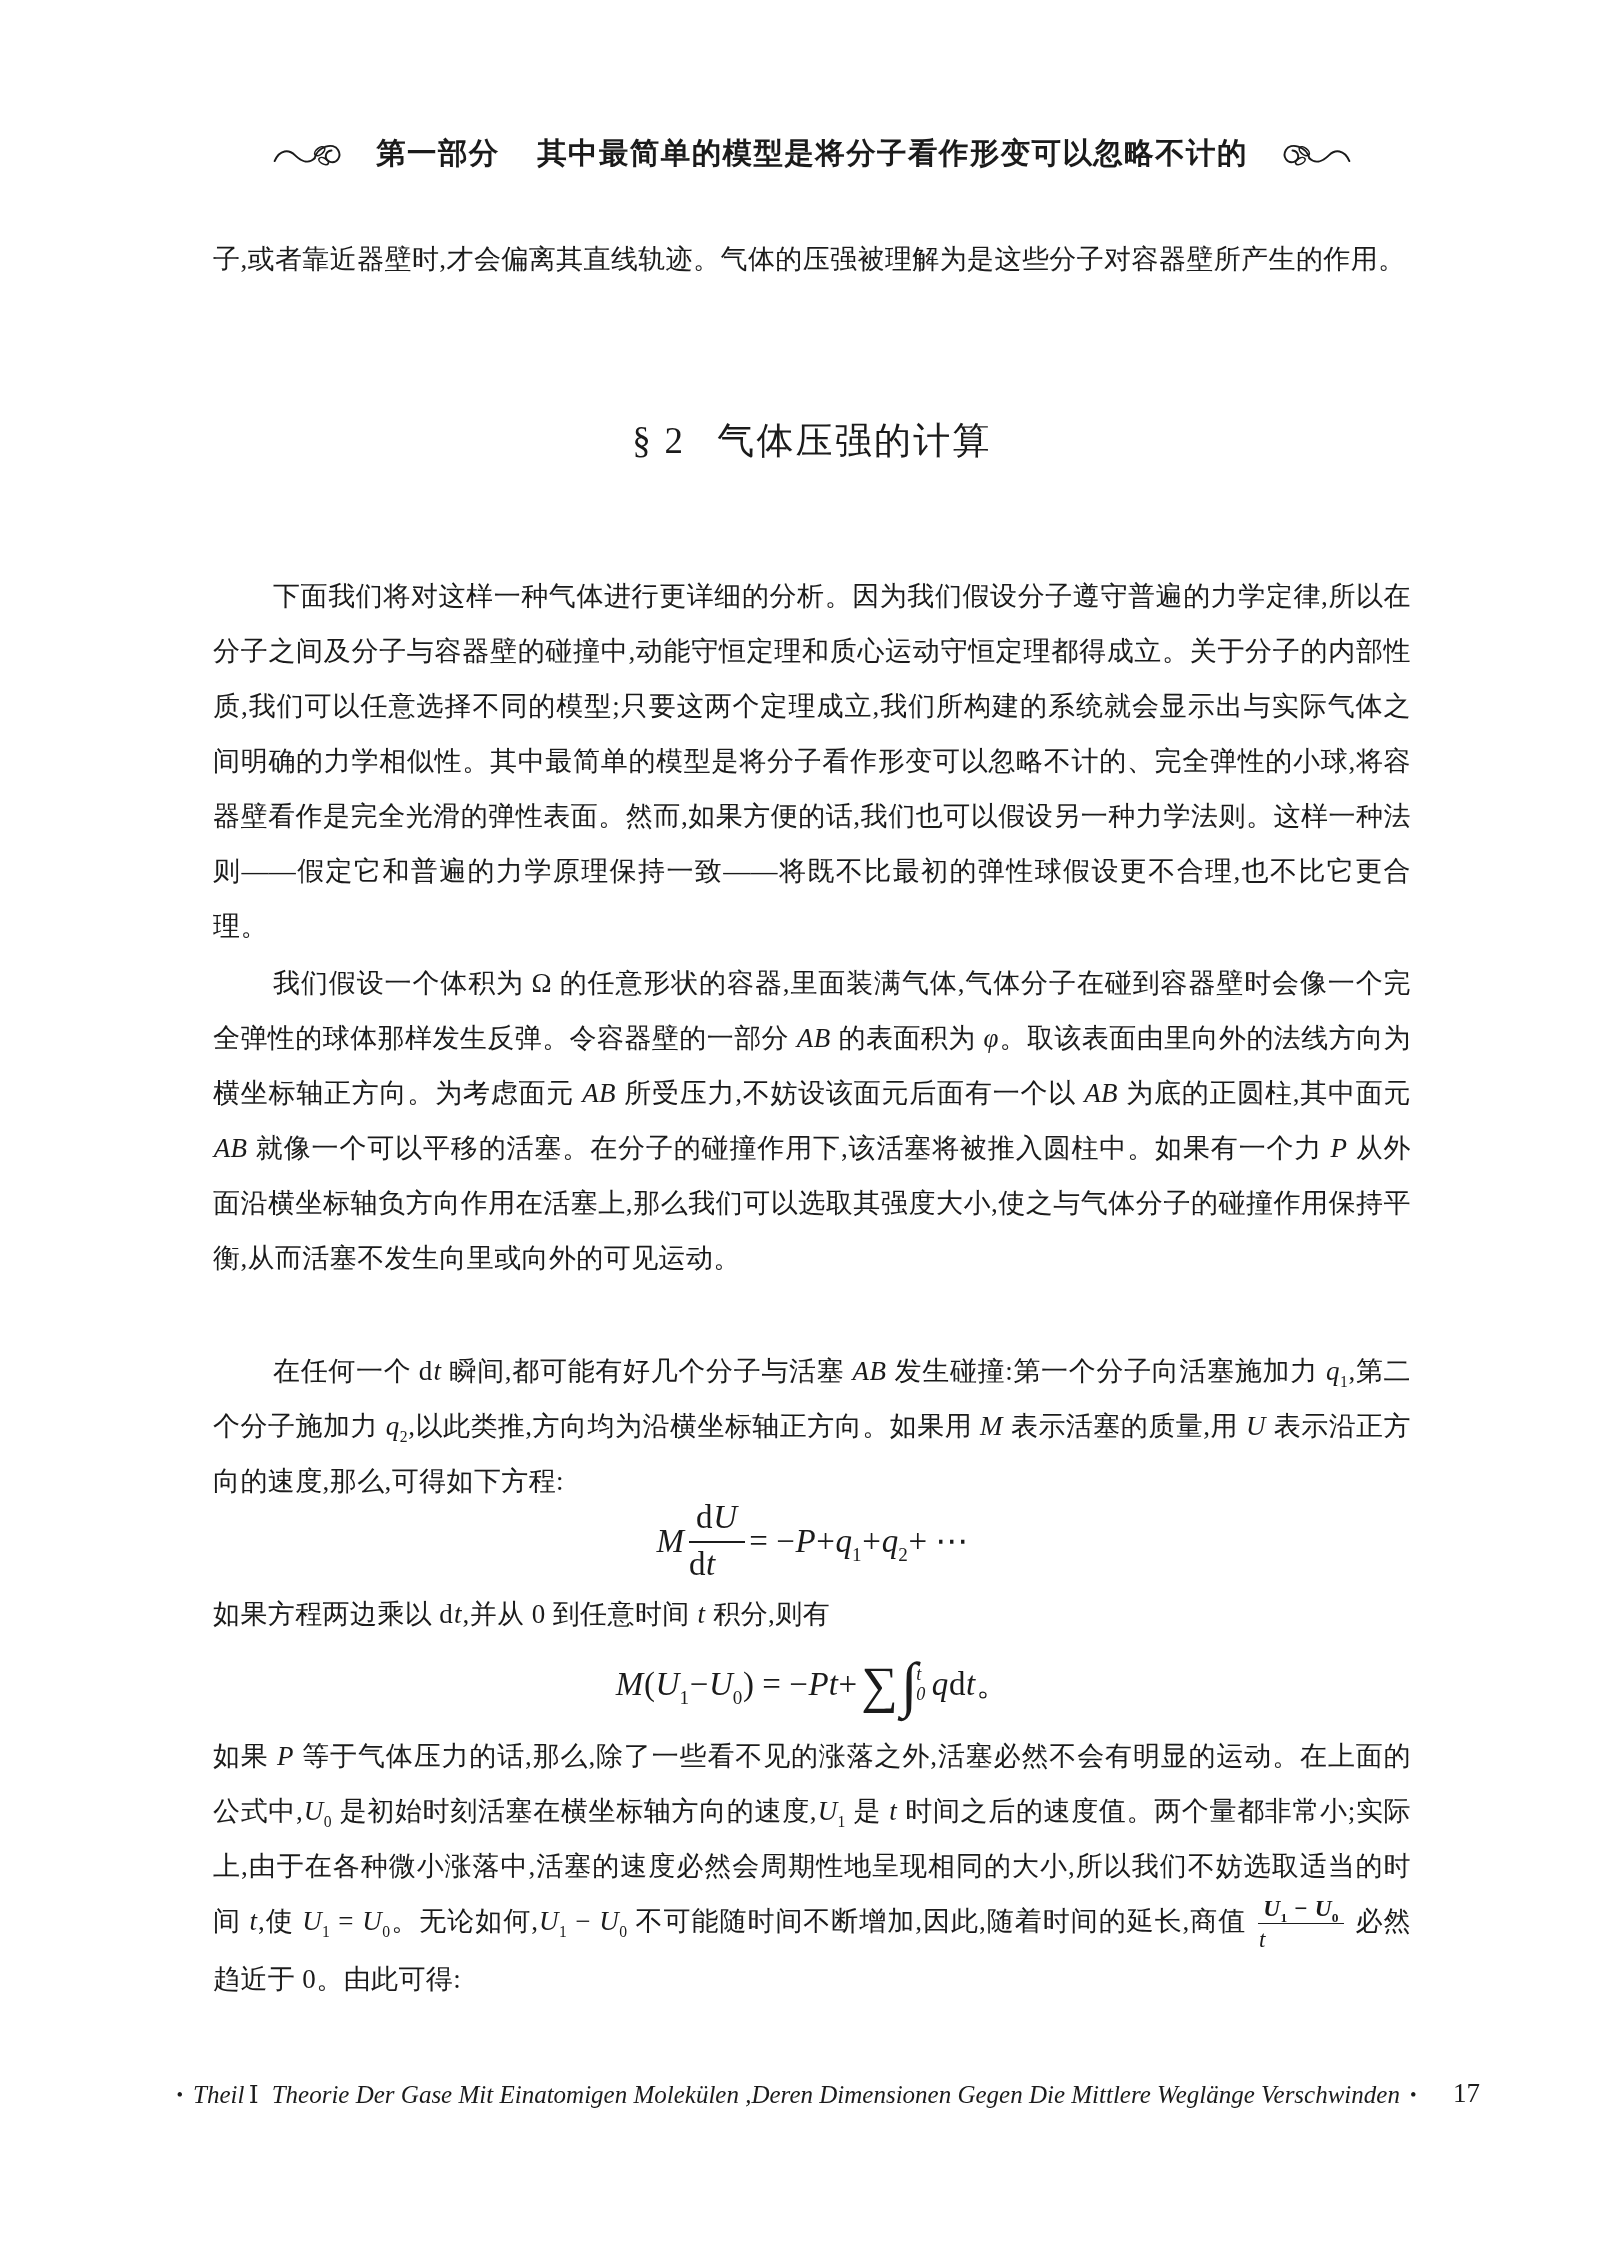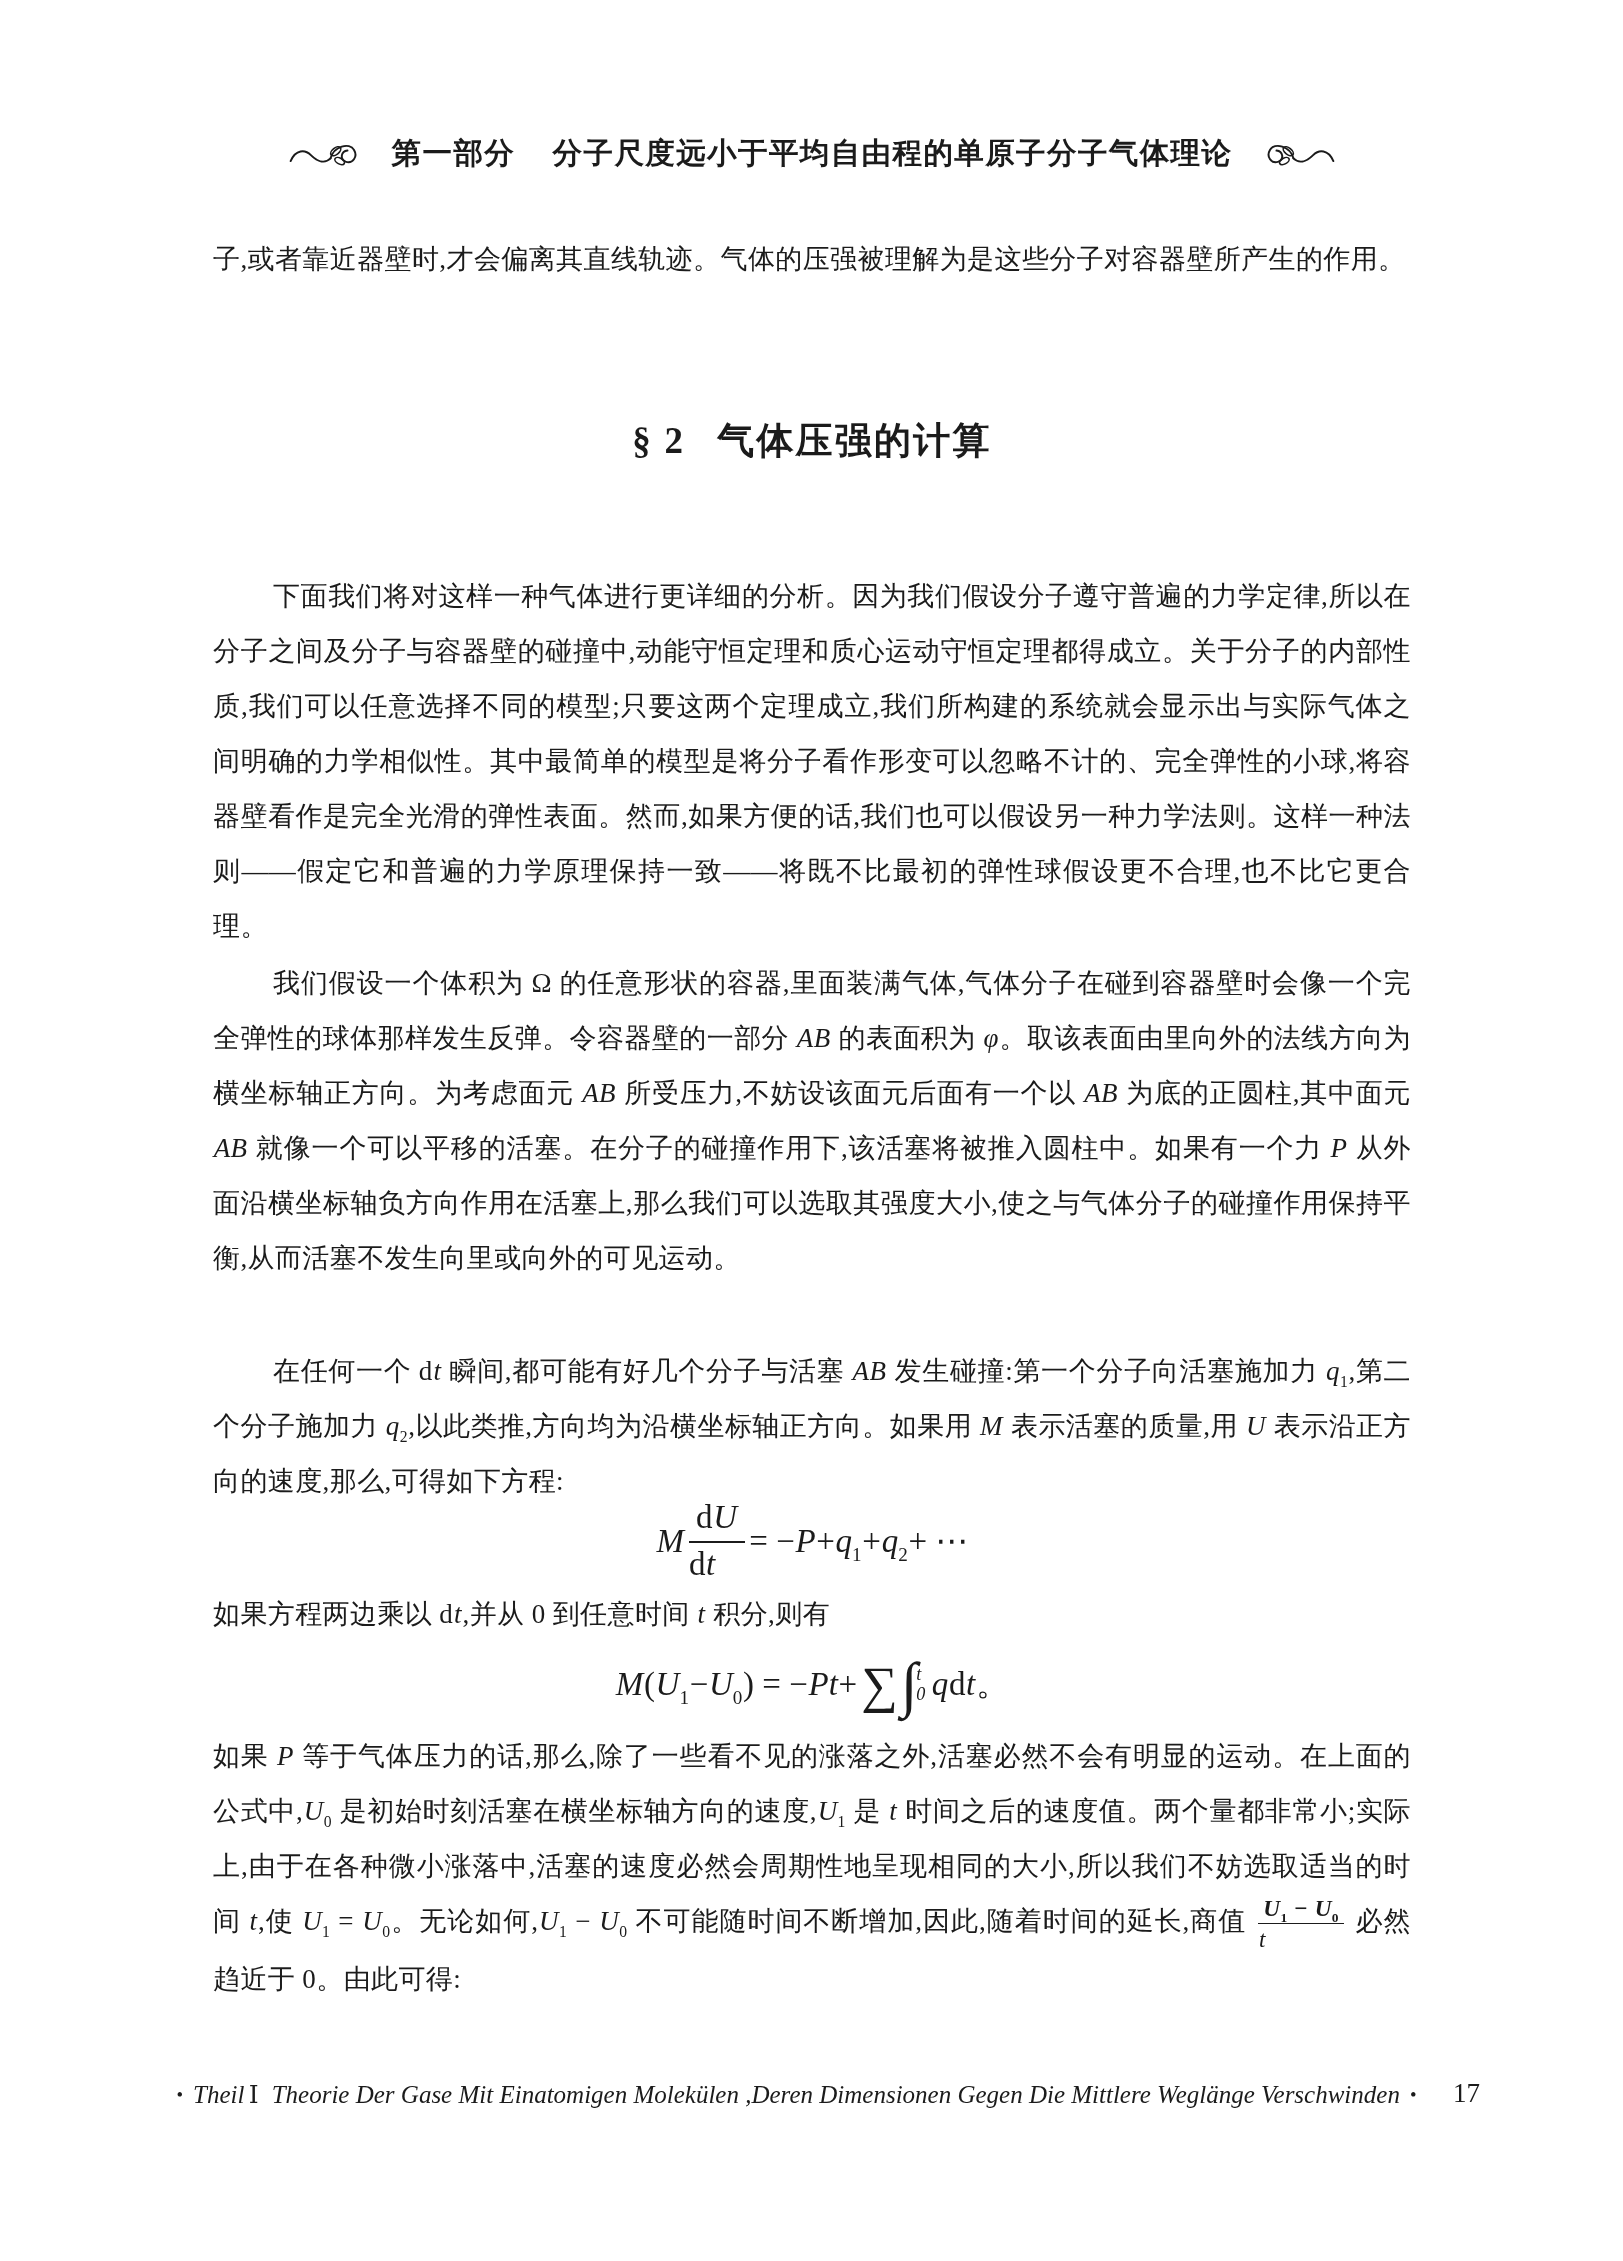--- a/index.html
+++ b/index.html
@@ -25,21 +25,21 @@
   .para {
     left:213px; width:1198px;
     font-size:27px; line-height:55px; text-align:justify;
     text-justify:inter-character; letter-spacing:0.4px;
   }
   .para.indent { text-indent:60px; }
 
   
   .sechead {
     left:0; right:0; top:416px; text-align:center;
-    font-weight:700; font-size:37px; letter-spacing:2.2px;
+    font-weight:400; font-size:37px; letter-spacing:2.2px;
   }
   .sechead .secnum { margin-right:32px; }
 
   
   .mvar { font-style:italic; padding:0 0.7px; }
   .mrm  { font-style:normal; }
   sub.msub { font-size:0.58em; font-style:normal; line-height:0; vertical-align:-0.45em; letter-spacing:0; }
   .frac { display:inline-block; vertical-align:middle; line-height:1.15; margin:0 4.3px; }
   .frac .fnum { display:block; padding:1.4px 7.2px 3.6px; border-bottom:2.2px solid currentColor; }
   .frac .fden { display:block; padding-top:3.6px; }
@@ -77,21 +77,21 @@
   <div class="abs runhead">
     <svg class="flourish" viewBox="0 0 130 52" aria-hidden="true">
       <g fill="none" stroke="#1b1b1b" stroke-width="3" stroke-linecap="round">
         <path d="M4 36 C 12 18, 26 18, 35 27 C 46 38, 57 40, 65 32"></path>
         <path d="M65 32 C 70 13, 94 7, 101 19 C 107 29, 99 41, 88 37 C 79 33, 81 21, 91 20"></path>
         <ellipse cx="73" cy="21" rx="9" ry="5" transform="rotate(-38 73 21)" stroke-width="2.5"></ellipse>
         <ellipse cx="79" cy="36" rx="8" ry="4.5" transform="rotate(28 79 36)" stroke-width="2.5"></ellipse>
       </g>
     </svg>
     <span class="part">第一部分</span>
-    <span class="htitle">分子尺度远小于平均自由程的单原子分子气体理论</span>
+    <span class="htitle">其中最简单的模型是将分子看作形变可以忽略不计的</span>
     <svg class="flourish right" viewBox="0 0 130 52" aria-hidden="true">
       <g fill="none" stroke="#1b1b1b" stroke-width="3" stroke-linecap="round">
         <path d="M4 36 C 12 18, 26 18, 35 27 C 46 38, 57 40, 65 32"></path>
         <path d="M65 32 C 70 13, 94 7, 101 19 C 107 29, 99 41, 88 37 C 79 33, 81 21, 91 20"></path>
         <ellipse cx="73" cy="21" rx="9" ry="5" transform="rotate(-38 73 21)" stroke-width="2.5"></ellipse>
         <ellipse cx="79" cy="36" rx="8" ry="4.5" transform="rotate(28 79 36)" stroke-width="2.5"></ellipse>
       </g>
     </svg>
   </div>
 

